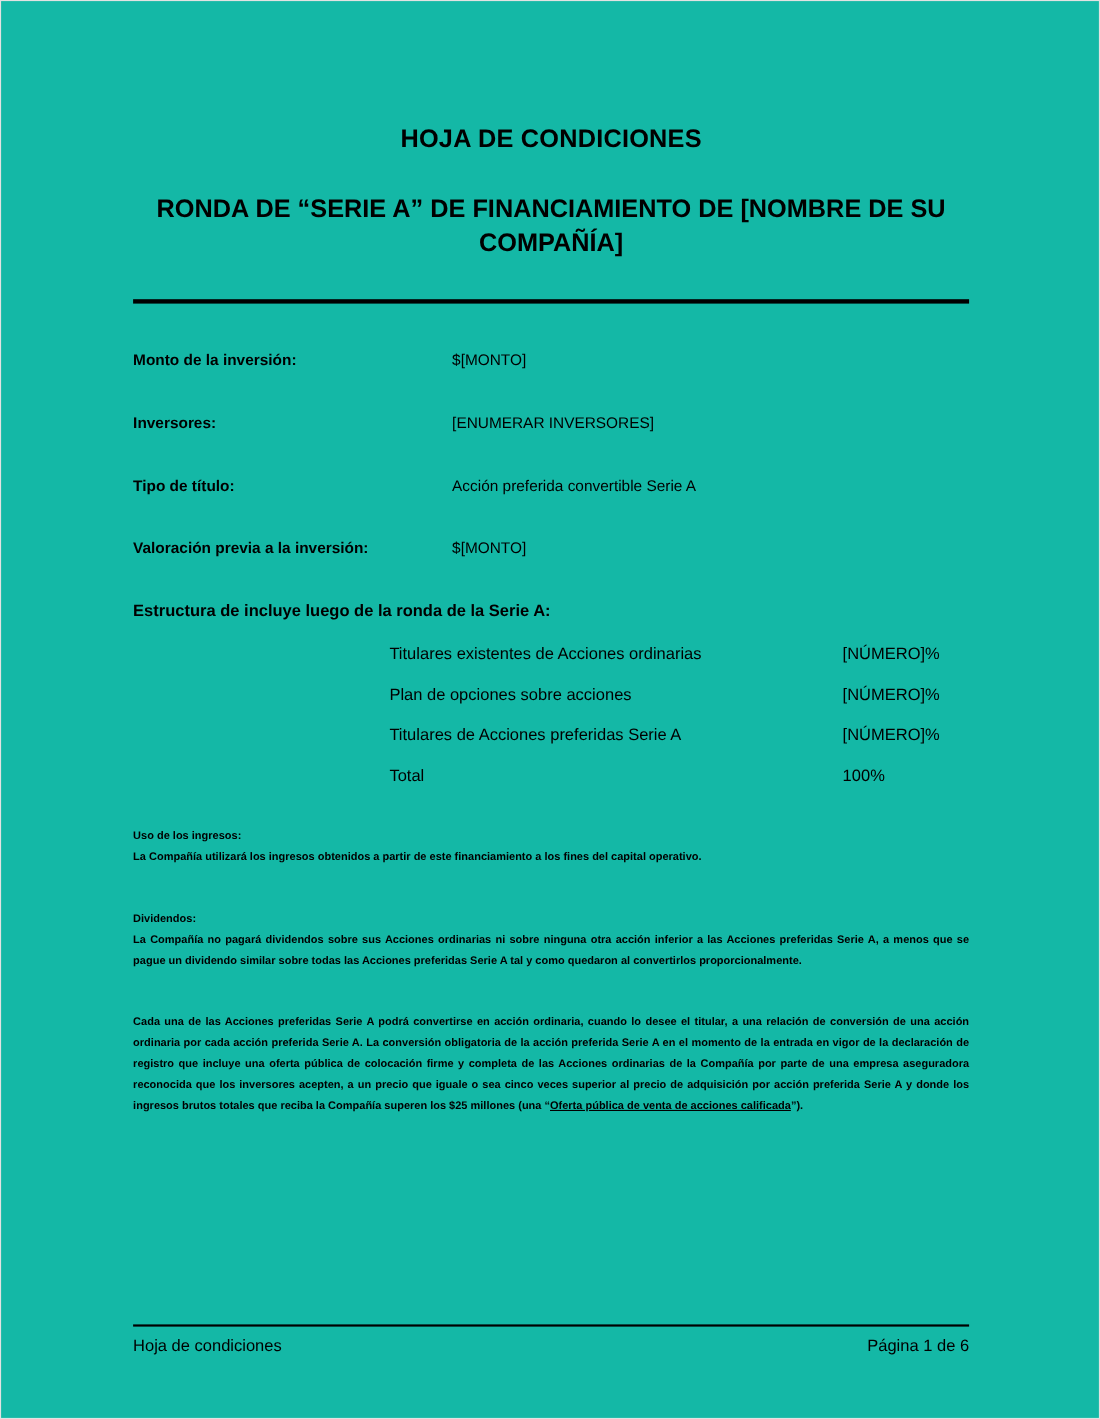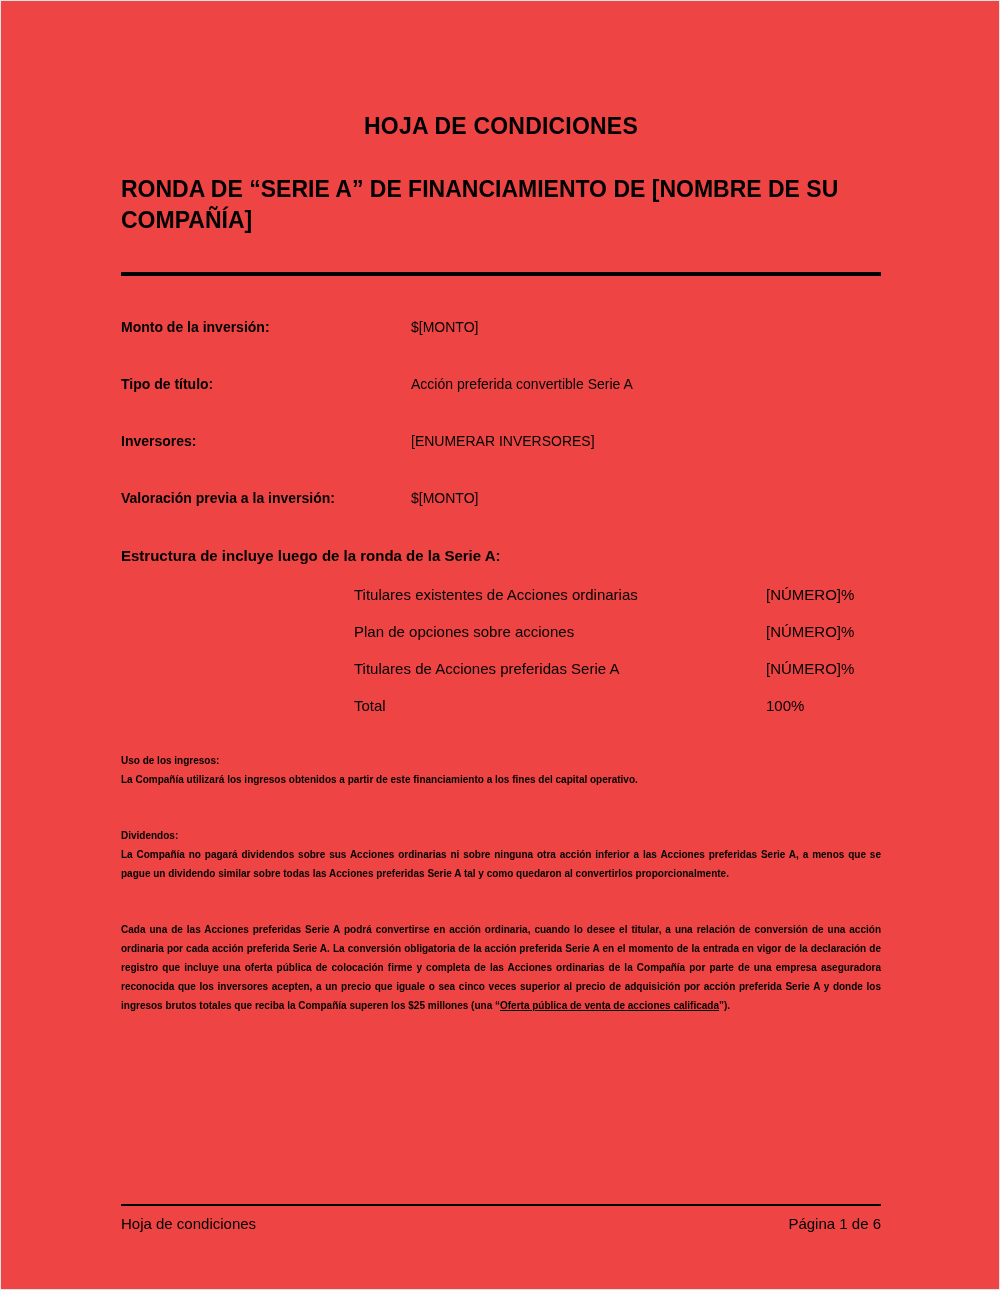--- a/index.html
+++ b/index.html
@@ -7,35 +7,36 @@
     padding: 0;
     background: #ffffff;
     font-family: "Liberation Sans", "DejaVu Sans", sans-serif;
     color: #000000;
   }
   .page {
     position: relative;
     width: 1000px;
     height: 1290px;
     margin: 0 auto;
-    background: #ef4444;
+    background: #14b8a6;
     box-sizing: border-box;
     border: 1px solid #e2e2e2;
     padding: 0 118px 0 120px;
     overflow: hidden;
   }
   .doc-title {
     margin-top: 112px;
     text-align: center;
     font-size: 23px;
     font-weight: bold;
     letter-spacing: 0.2px;
   }
   .doc-subtitle {
     margin-top: 34px;
+    text-align: center;
     font-size: 23px;
     font-weight: bold;
     line-height: 31px;
   }
   .rule-thick {
     margin-top: 36px;
     height: 4px;
     background: #000000;
     width: 100%;
   }
@@ -128,26 +129,26 @@
   <div class="doc-subtitle">RONDA DE “SERIE A” DE FINANCIAMIENTO DE [NOMBRE DE SU COMPAÑÍA]</div>
 
   <div class="rule-thick"></div>
 
   <div class="fields">
     <div class="field-row">
       <div class="field-label">Monto de la inversión:</div>
       <div class="field-value">$[MONTO]</div>
     </div>
     <div class="field-row">
+      <div class="field-label">Inversores:</div>
+      <div class="field-value">[ENUMERAR INVERSORES]</div>
+    </div>
+    <div class="field-row">
       <div class="field-label">Tipo de título:</div>
       <div class="field-value">Acción preferida convertible Serie A</div>
-    </div>
-    <div class="field-row">
-      <div class="field-label">Inversores:</div>
-      <div class="field-value">[ENUMERAR INVERSORES]</div>
     </div>
     <div class="field-row">
       <div class="field-label">Valoración previa a la inversión:</div>
       <div class="field-value">$[MONTO]</div>
     </div>
   </div>
 
   <div class="cap-heading">Estructura de incluye luego de la ronda de la Serie A:</div>
 
   <div class="cap-table">

